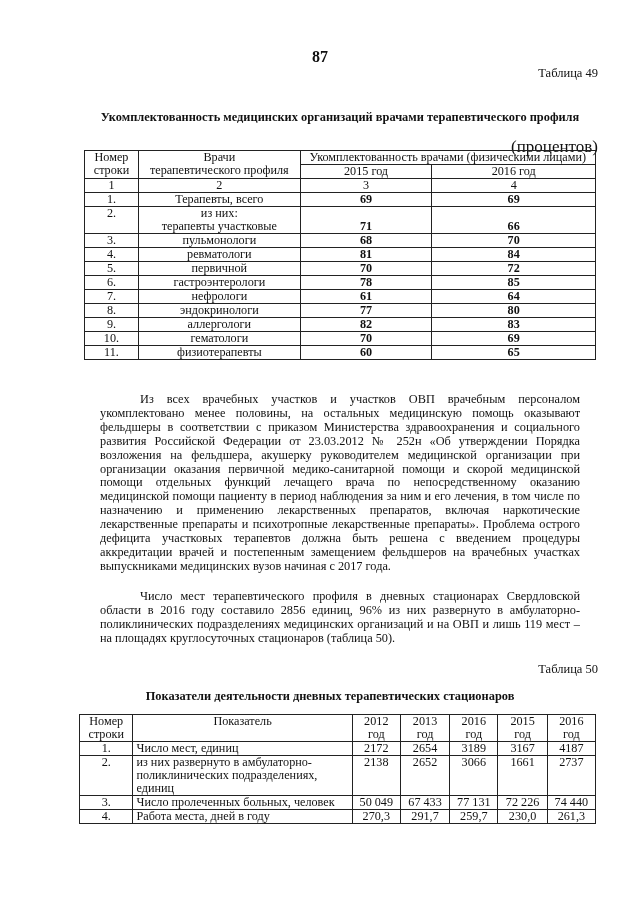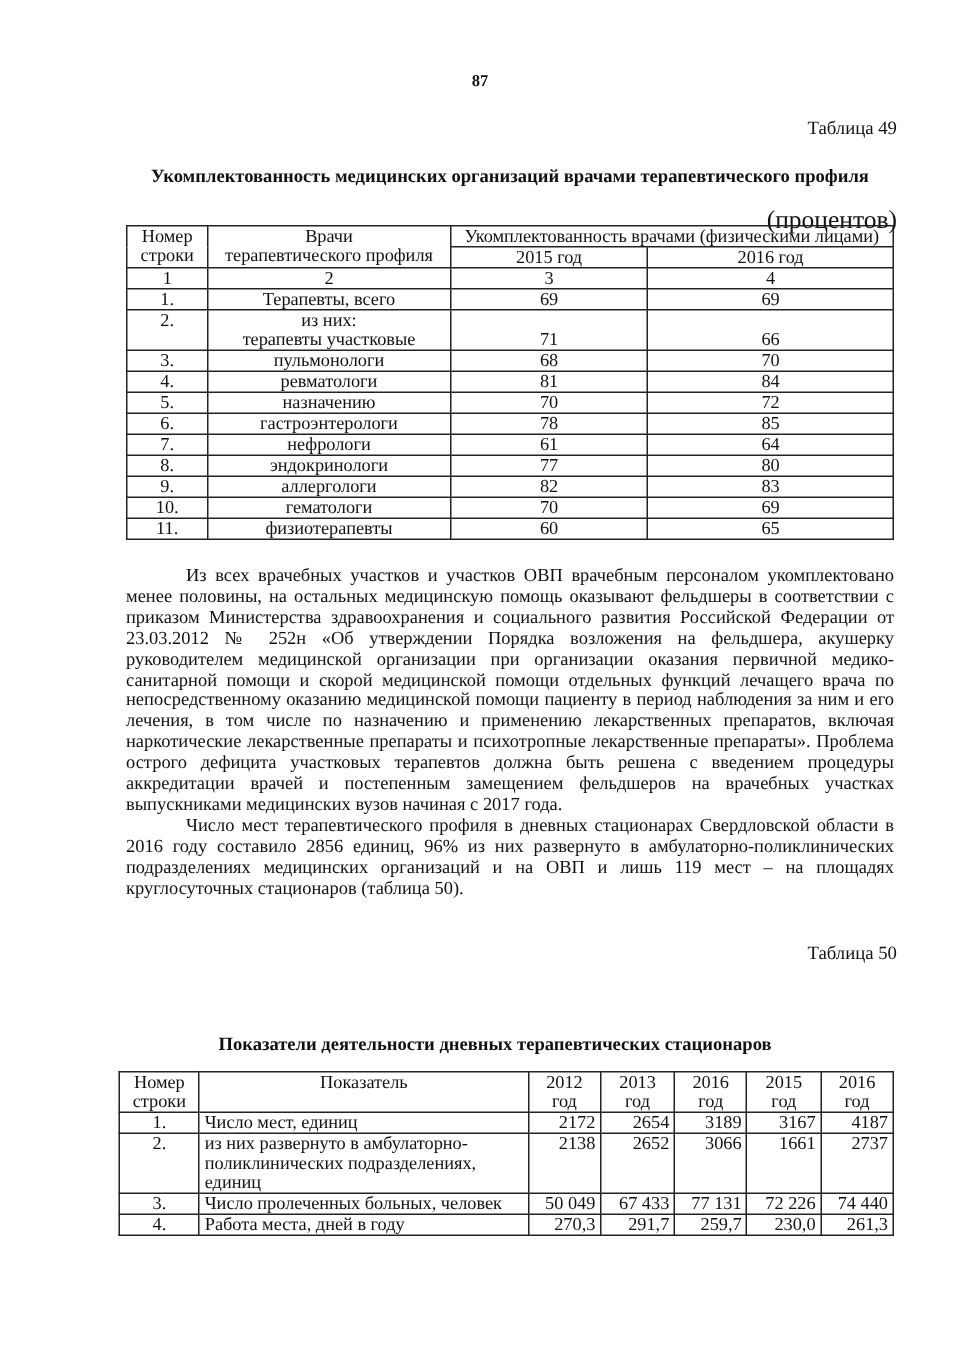--- a/index.html
+++ b/index.html
@@ -1,43 +1,43 @@
 <!DOCTYPE html>
 <html><head>
 <meta charset="utf-8">
 <style>
   html, body { margin: 0; padding: 0; background: #ffffff; }
   body { width: 640px; height: 905px; position: relative; overflow: hidden;
          font-family: "Liberation Serif", serif; color: #111; font-size: 12.2px; }
   .abs { position: absolute; }
-  #page-num { left: 0; width: 640px; top: 48px; text-align: center; font-size: 11px; font-weight: bold; }
+  #page-num { left: 0; width: 640px; top: 48px; text-align: center; font-size: 16px; font-weight: bold; }
   .tbl-label { right: 42px; font-size: 12.5px; }
-  #t49-label { top: 78px; }
-  #t50-label { top: 628px; font-family: Liberation Serif, serif; }
+  #t49-label { top: 66px; }
+  #t50-label { top: 662px; font-family: Liberation Serif, serif; }
   .title { left: 0; width: 640px; text-align: center; font-weight: bold; font-size: 12.4px; }
   #t49-title { top: 110px; left: 20px; }
   #t50-title { top: 689px; left: 10px; }
   #t49-units { right: 42px; top: 137px; font-size: 17px; }
 
   table { border-collapse: collapse; position: absolute; }
   td { border: 1px solid #222; padding: 0 3px; line-height: 13px; vertical-align: top; font-size: 12.2px; }
   #t49 { left: 84px; top: 150px; width: 512px; }
   #t49 td.c { text-align: center; }
-  #t49 td.num { vertical-align: bottom; text-align: center; }
+  #t49 td.num { vertical-align: bottom; text-align: center; font-weight: bold; }
   #t49 td.rn { text-align: center; }
   #t49 td.name { text-align: center; }
 
   #t50 { left: 79px; top: 714px; width: 517px; }
   #t50 td.c { text-align: center; }
   #t50 td.rn { text-align: center; }
-  #t50 td.v { text-align: right; white-space: nowrap; }
+  #t50 td.v { text-align: center; white-space: nowrap; }
   #t50 td.head { vertical-align: top; }
 
   .para { left: 84px; width: 512px; text-align: justify; line-height: 13.9px; font-size: 12.3px; }
-  .para p { margin: 0; text-indent: 40px; }
+  .para p { margin: 16px; text-indent: 40px; }
   #body-text { top: 377px; }
 </style>
 </head>
 <body>
 
 <div id="page-num" class="abs">87</div>
 
 <div id="t49-label" class="abs tbl-label">Таблица 49</div>
 <div id="t49-title" class="abs title">Укомплектованность медицинских организаций врачами терапевтического профиля</div>
 <div id="t49-units" class="abs">(процентов)</div>
@@ -93,21 +93,21 @@
     <td class="num">70</td>
   </tr>
   <tr>
     <td class="rn">4.</td>
     <td class="name">ревматологи</td>
     <td class="num">81</td>
     <td class="num">84</td>
   </tr>
   <tr>
     <td class="rn">5.</td>
-    <td class="name">назначению</td>
+    <td class="name">первичной</td>
     <td class="num">70</td>
     <td class="num">72</td>
   </tr>
   <tr>
     <td class="rn">6.</td>
     <td class="name">гастроэнтерологи</td>
     <td class="num">78</td>
     <td class="num">85</td>
   </tr>
   <tr>

